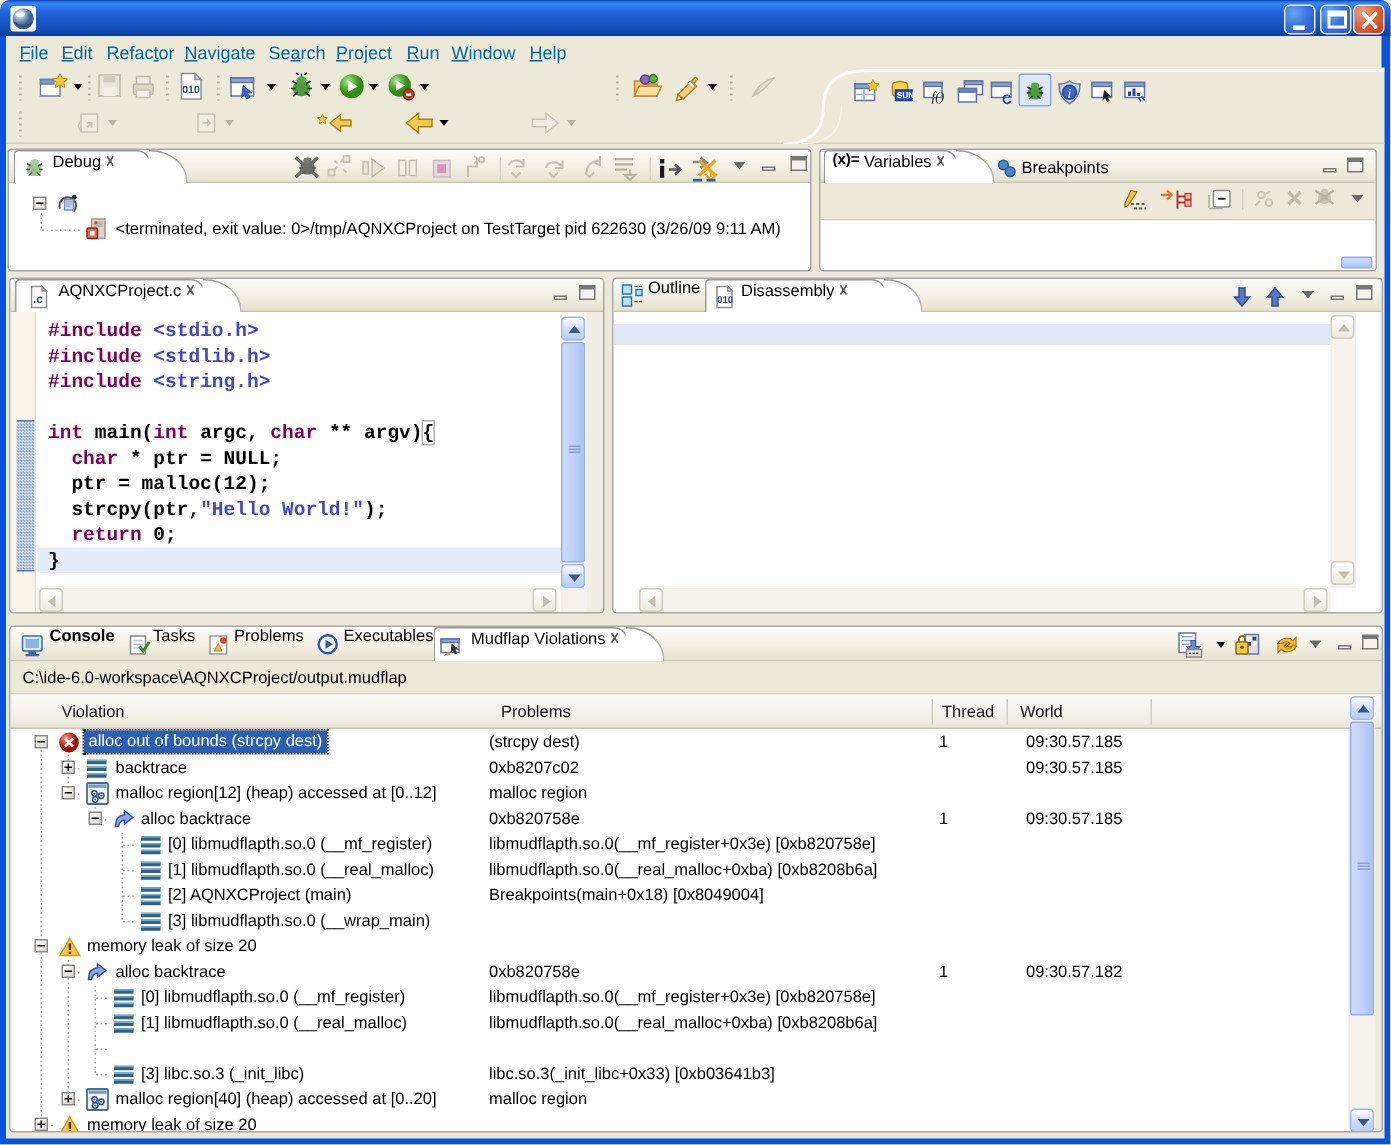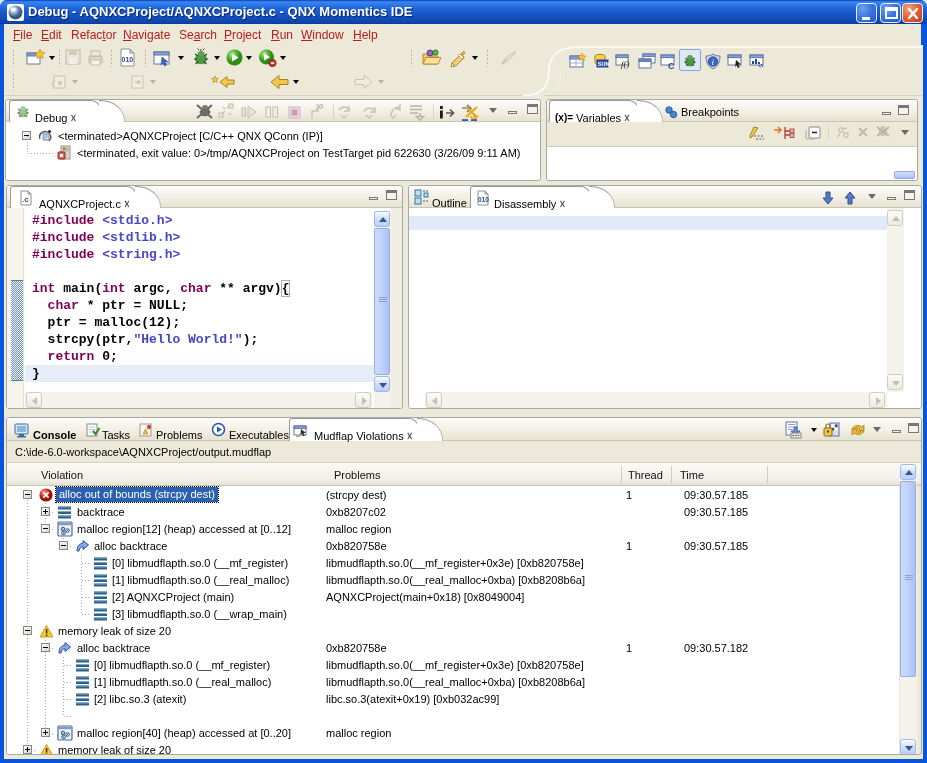--- a/index.html
+++ b/index.html
@@ -3,37 +3,37 @@
 *{margin:0;padding:0;box-sizing:border-box}
 html,body{width:927px;height:763px;overflow:hidden;font-family:"Liberation Sans",sans-serif;background:#ece9d8}
 #win{position:absolute;left:0;top:0;width:927px;height:763px;background:#ece9d8;border-left:4px solid #0855dd;border-right:6px solid #0855dd;border-bottom:6px solid #0855dd;border-radius:7px 7px 0 0}
 #title{position:absolute;left:-4px;top:0;width:927px;height:24px;border-radius:7px 7px 0 0;background:linear-gradient(180deg,#0b3aa0 0%,#2d74e8 5%,#3585f2 10%,#2063da 35%,#1753c4 65%,#0e45ac 92%,#0a3a96 100%)}
 #title .ttxt{position:absolute;left:28px;top:4px;color:#fff;font-size:13px;font-weight:bold;letter-spacing:0px;text-shadow:1px 1px 1px #00256e}
 .tbtn{position:absolute;top:3px;width:21px;height:20px;border-radius:4px;border:1px solid #e8f0fc}
 .tbtn.mn,.tbtn.mx{background:radial-gradient(circle at 30% 25%,#6aa4f4 0%,#3c77e0 45%,#1f55c8 100%)}
 .tbtn.cl{background:radial-gradient(circle at 30% 25%,#f2a481 0%,#e4653a 45%,#c43a12 100%)}
 .tbtn svg{position:absolute;left:0;top:0}
 #qnxico{position:absolute;left:7px;top:4px;width:17px;height:17px;background:#fff;border-radius:2px}
-#menubar{position:absolute;left:0;top:24px;width:858px;height:21px;background:#ece9d8;font-size:12px;color:#b91c1c}
+#menubar{position:absolute;left:0;top:24px;width:858px;height:21px;background:#ece9d8;font-size:12px;color:#0369a1}
 #menubar span{position:absolute;top:4px}
 #menubar u{text-decoration:underline}
 #toolbar{position:absolute;left:0;top:45px;width:919px;height:51px;background:#ece9d8;border-bottom:1px solid #d4d0c0}
 .ticon{position:absolute;width:20px;height:20px}
 .ticon svg{position:absolute;left:0;top:0}
 .handle{position:absolute;width:3px;height:18px;background-image:radial-gradient(circle,#b8b4a4 35%,transparent 40%);background-size:3px 4px}
 .dd{position:absolute;width:0;height:0;border-left:3.5px solid transparent;border-right:3.5px solid transparent;border-top:4px solid #000}
 .dd.gray{border-top-color:#b8b4a4}
 #bench{position:absolute;left:0;top:96px;width:919px;height:663px;background:#ece9d8}
 .view{position:absolute;background:#ece9d8;border:1px solid #a8a8a8;border-radius:3px;overflow:hidden}
 .tabrow{position:absolute;left:0;top:0;width:100%;height:22px;background:linear-gradient(180deg,#fcfbf8 0%,#f1eee2 60%,#e6e2d0 100%);border-bottom:1px solid #c9c5b5}
 .vcontent{position:absolute;background:#fff;overflow:hidden}
 .tab{position:absolute;top:0;height:22px;font-size:11px;color:#000;white-space:nowrap}
 .tab.active{background:#fff;border:1px solid #9a9a9a;border-bottom:none;border-radius:3px 10px 0 0}
 .tab .swoosh{position:absolute;right:-25px;top:-1px;width:26px;height:22px;background:#fff;border-top:1px solid #9a9a9a;border-right:1px solid #b5b5b5;border-radius:0 95% 0 0}
-.tab .lbl{position:absolute;top:11px;white-space:nowrap}
+.tab .lbl{position:absolute;top:0;white-space:nowrap}
 .closex{display:inline-block;font-size:11px;color:#555;font-weight:bold}
 .minbtn{position:absolute;width:13px;height:11px}
 .minbtn .bar{position:absolute;left:1px;top:7px;width:9px;height:3px;border:1px solid #777;background:#f4f2ea}
 .maxbtn{position:absolute;width:13px;height:11px}
 .maxbtn .box{position:absolute;left:1px;top:0px;width:11px;height:10px;border:1px solid #777;background:#f4f2ea;border-top-width:3px}
 .vtri{position:absolute;width:0;height:0;border-left:4px solid transparent;border-right:4px solid transparent;border-top:5px solid #6a6a6a}
 .treerow{position:absolute;height:17px;font-size:11px;color:#000;white-space:nowrap}
 .expander{position:absolute;width:9px;height:9px;background:linear-gradient(135deg,#fff,#d8d4c8);border:1px solid #888;top:3px}
 .expander:before{content:"";position:absolute;left:1px;top:3px;width:5px;height:1px;background:#000}
 .expander.plus:after{content:"";position:absolute;left:3px;top:1px;width:1px;height:5px;background:#000}
@@ -62,21 +62,20 @@
           <defs>
             <radialGradient id="qg" cx=".35" cy=".3">
               <stop offset="0" stop-color="#e8f2fa"></stop>
               <stop offset=".45" stop-color="#9ab8d8"></stop>
               <stop offset="1" stop-color="#40608c"></stop>
             </radialGradient>
           </defs>
           <ellipse cx="6.5" cy="5.5" rx="3" ry="2" fill="#ffffff" opacity=".75"></ellipse>
           <path d="M3 11 a7 7 0 0 0 11 0" fill="none" stroke="#2a4a74" stroke-width="1"></path>
         </svg></div>
-  <div class="ttxt">Debug - AQNXCProject/AQNXCProject.c - QNX Momentics IDE</div>
   <div class="tbtn mn" style="left:856px">
         <svg width="21" height="20">
           <rect x="5" y="13" width="8" height="3" fill="#fff"></rect>
         </svg>
       </div>
   <div class="tbtn mx" style="left:880px">
         <svg width="21" height="20">
           <rect x="5" y="4" width="11" height="10" fill="none" stroke="#fff" stroke-width="2"></rect>
           <rect x="5" y="4" width="11" height="3" fill="#fff"></rect>
         </svg>
@@ -396,21 +395,20 @@
         </div>
    <div class="vcontent" style="left:0px;top:22px;width:534px;height:59px">
     <div class="treerow" style="left:0;top:6px;width:100%">
      <div class="expander" style="left:16px"></div>
      <svg class="icon16" style="left:31px;top:0px" width="16" height="16">
               <path d="M3 11 a5.5 5.5 0 1 1 9 2" fill="none" stroke="#555" stroke-width="1.4"></path>
               <circle cx="12.5" cy="3.5" r="1.6" fill="#222"></circle>
               <path d="M6 5 h6 v7 h-6z" fill="#c8d8f0" stroke="#7a8fb5"></path>
               <path d="M7 6.5 h4 M7 8 h4 M7 9.5 h3" stroke="#8aa0c8" stroke-width=".7"></path>
             </svg>
-     <span style="position:absolute;left:52px;top:2px">&lt;terminated&gt;AQNXCProject [C/C++ QNX QConn (IP)]</span>
     </div>
     <div class="gv" style="left:21px;top:14px;height:18px"></div>
     <div class="gh" style="left:22px;top:31px;width:26px"></div>
     <div class="treerow" style="left:0;top:23px;width:100%">
      <svg class="icon16" style="left:50px;top:0px" width="16" height="16">
               <rect x="5" y="1" width="9" height="13" fill="#d8d5c8" stroke="#9a968a"></rect>
               <rect x="6.5" y="2.5" width="6" height="4" fill="#b8b4a6"></rect>
               <circle cx="8" cy="3.5" r="1" fill="#c04838"></circle>
               <rect x="2" y="7" width="7" height="7" rx="1" fill="#e86858" stroke="#8f2218"></rect>
               <rect x="4" y="9" width="3" height="3" fill="#fff"></rect>
@@ -663,21 +661,21 @@
    <div class="maxbtn" style="left:900px;top:5px">
           <span class="box"></span>
         </div>
    <div style="position:absolute;left:0;top:23px;width:914px;height:22px;background:#ece9d8;border-bottom:1px solid #d8d4c4;font-size:11px">
           <span style="position:absolute;left:8px;top:5px">C:\ide-6.0-workspace\AQNXCProject/output.mudflap</span>
         </div>
    <div id="tblhead" style="position:absolute;left:0;top:45px;width:914px;height:23px;background:linear-gradient(180deg,#fbfaf7,#f0eee5 80%,#e4e1d2);border-bottom:1px solid #c9c5b5;font-size:11px;color:#111">
     <span style="position:absolute;left:34px;top:6px">Violation</span>
     <span style="position:absolute;left:327px;top:6px">Problems</span>
     <span style="position:absolute;left:621px;top:6px">Thread</span>
-    <span style="position:absolute;left:673px;top:6px">Time</span>
+    <span style="position:absolute;left:673px;top:6px">World</span>
     <span style="position:absolute;left:614px;top:3px;width:1px;height:17px;background:#d0cdbd"></span>
     <span style="position:absolute;left:664px;top:3px;width:1px;height:17px;background:#d0cdbd"></span>
     <span style="position:absolute;left:760px;top:3px;width:1px;height:17px;background:#d0cdbd"></span>
    </div>
    <div id="tbl" style="position:absolute;left:0;top:68px;width:892px;height:269px;background:#fff;overflow:hidden">
     <div class="gv" style="left:20px;top:14px;height:250px"></div>
     <div class="gh" style="left:21px;top:264px;width:8px"></div>
     <div class="gv" style="left:38px;top:17px;height:26px"></div>
     <div class="gh" style="left:39px;top:26px;width:7px"></div>
     <div class="gh" style="left:39px;top:43px;width:7px"></div>
@@ -796,21 +794,21 @@
                 <rect x="1" y="6" width="13" height="3"></rect>
                 <rect x="1" y="10.5" width="13" height="3"></rect>
               </g>
               <g fill="#7aa8c8">
                 <rect x="1" y="1.5" width="13" height="1"></rect>
                 <rect x="1" y="6" width="13" height="1"></rect>
                 <rect x="1" y="10.5" width="13" height="1"></rect>
               </g>
             </svg>
      <span style="position:absolute;left:105px;top:2px">[2] AQNXCProject (main)</span>
-     <span style="position:absolute;left:319px;top:2px">AQNXCProject(main+0x18) [0x8049004]</span>
+     <span style="position:absolute;left:319px;top:2px">Breakpoints(main+0x18) [0x8049004]</span>
     </div>
     <div class="treerow" style="left:0;top:120px;width:100%">
      <svg class="icon16" width="15" height="15" style="left:86px;top:1px">
               <g fill="#2d6186">
                 <rect x="1" y="1.5" width="13" height="3"></rect>
                 <rect x="1" y="6" width="13" height="3"></rect>
                 <rect x="1" y="10.5" width="13" height="3"></rect>
               </g>
               <g fill="#7aa8c8">
                 <rect x="1" y="1.5" width="13" height="1"></rect>
@@ -864,35 +862,35 @@
               </g>
               <g fill="#7aa8c8">
                 <rect x="1" y="1.5" width="13" height="1"></rect>
                 <rect x="1" y="6" width="13" height="1"></rect>
                 <rect x="1" y="10.5" width="13" height="1"></rect>
               </g>
             </svg>
      <span style="position:absolute;left:87px;top:2px">[1] libmudflapth.so.0 (__real_malloc)</span>
      <span style="position:absolute;left:319px;top:2px">libmudflapth.so.0(__real_malloc+0xba) [0xb8208b6a]</span>
     </div>
-    <div class="treerow" style="left:0;top:205px;width:100%">
+    <div class="treerow" style="left:0;top:222px;width:100%">
      <svg class="icon16" width="15" height="15" style="left:68px;top:1px">
               <g fill="#2d6186">
                 <rect x="1" y="1.5" width="13" height="3"></rect>
                 <rect x="1" y="6" width="13" height="3"></rect>
                 <rect x="1" y="10.5" width="13" height="3"></rect>
               </g>
               <g fill="#7aa8c8">
                 <rect x="1" y="1.5" width="13" height="1"></rect>
                 <rect x="1" y="6" width="13" height="1"></rect>
                 <rect x="1" y="10.5" width="13" height="1"></rect>
               </g>
             </svg>
-     <span style="position:absolute;left:87px;top:2px">[2] libc.so.3 (atexit)</span>
-     <span style="position:absolute;left:319px;top:2px">libc.so.3(atexit+0x19) [0xb032ac99]</span>
+     <span style="position:absolute;left:87px;top:2px">[3] libc.so.3 (_init_libc)</span>
+     <span style="position:absolute;left:319px;top:2px">libc.so.3(_init_libc+0x33) [0xb03641b3]</span>
     </div>
     <div class="treerow" style="left:0;top:239px;width:100%">
      <div class="expander plus" style="left:34px"></div>
      <svg class="icon16" width="16" height="16" style="left:50px;top:0px">
               <rect x="1" y="1" width="14" height="14" rx="1" fill="#eef2fa" stroke="#4a6a94" stroke-width="1.2"></rect>
               <rect x="2" y="2" width="12" height="2.2" fill="#7a9cc4"></rect>
               <circle cx="6" cy="8" r="1.8" fill="#fff" stroke="#2d5186"></circle>
               <circle cx="10.5" cy="9.5" r="1.8" fill="#fff" stroke="#2d5186"></circle>
               <circle cx="6.5" cy="12" r="1.8" fill="#fff" stroke="#2d5186"></circle>
               <circle cx="6" cy="8" r=".7" fill="#2d5186"></circle>

